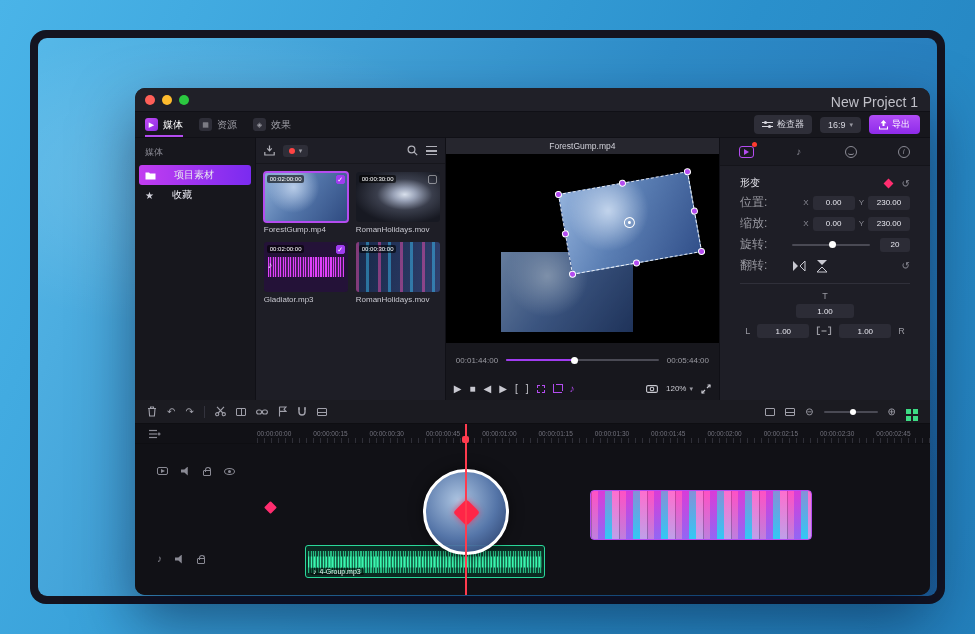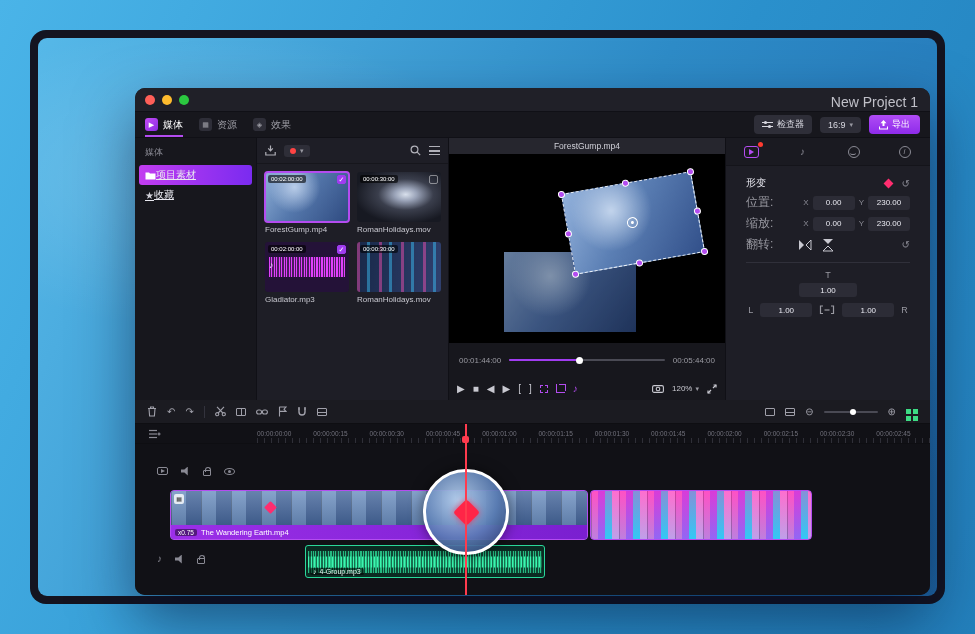--- a/index.html
+++ b/index.html
@@ -45,21 +45,21 @@
   .chev { font-size:7px; color:#9a9aa2; }
   .export { background:linear-gradient(180deg,#b04cf5,#8e2bea); color:#fff; border-radius:4px;
             padding:3px 10px; font-size:9px; display:flex; align-items:center; gap:4px; }
 
   
   .main { position:absolute; left:0; top:50px; right:0; height:262px; display:flex; }
 
   
   .sidebar { width:122px; background:#17171d; border-right:1px solid #101016; padding:6px 0; }
   .side-head { font-size:9px; color:#8a8a94; padding:2px 10px 6px; }
-  .side-item { display:flex; align-items:center; gap:0; height:20px; padding:0 10px; color:#e8e8f0;text-decoration:underline; }
+  .side-item { display:flex; align-items:center; gap:18px; height:20px; padding:0 10px; color:#e8e8f0; }
   .side-item.active { background:linear-gradient(90deg,#c23df0,#7a2bf0); border-radius:3px; margin:0 4px; padding:0 6px; }
   .side-star { color:#d0d0d8; font-size:10px; }
 
   
   .library { width:192px; background:#1e1e26; border-right:1px solid #101016; position:relative; overflow:hidden; }
   .lib-bar { height:26px; display:flex; align-items:center; padding:0 8px; gap:8px; border-bottom:1px solid #16161c; }
   .lib-bar .spacer { flex:1; }
   .rec-pill { display:flex; align-items:center; gap:4px; background:#2e2e38; border-radius:3px; padding:2px 6px; }
   .rec-dot { width:6px; height:6px; border-radius:50%; background:#ff4444; }
   .bars { width:11px; height:9px; border-top:1.5px solid #b0b0b8; border-bottom:1.5px solid #b0b0b8; position:relative; }
@@ -439,20 +439,28 @@
 
         <div class="irow">
           <span class="ilabel">缩放:</span>
           <span class="spacer"></span>
           <span class="axis">X</span>
           <span class="field">0.00</span>
           <span class="axis">Y</span>
           <span class="field">230.00</span>
         </div>
 
+        <div class="irow">
+          <span class="ilabel">旋转:</span>
+          <span class="spacer"></span>
+          <span class="sl">
+              <span class="dot" style="left:52%;"></span>
+            </span>
+          <span class="field vbox">20</span>
+        </div>
 
 
         <div class="irow">
           <span class="ilabel">翻转:</span>
           <svg class="ic" width="14" height="12" viewBox="0 0 14 12" style="margin-right:10px;">
             <path d="M1 1 L6 6 L1 11 Z" fill="#c8c8d0"></path>
             <path d="M13 1 L8 6 L13 11 Z" fill="none" stroke="#c8c8d0" stroke-width="1"></path>
           </svg>
           <svg class="ic" width="12" height="14" viewBox="0 0 12 14">
             <path d="M1 1 L6 6 L11 1 Z" fill="#c8c8d0"></path>
@@ -547,28 +555,20 @@
 
     <div class="tracks">
 
       <div class="thead" style="top:22px;">
         <span class="i-vid"></span>
         <span class="i-speaker"></span>
         <span class="i-lock"></span>
         <span class="i-eye"></span>
       </div>
 
-      <div class="clipv">
-        <div class="thumbs"></div>
-        <span class="clipbadge">▦</span>
-        <div class="label">
-          <span class="speed">x0.75</span>
-          <span class="clipname">The Wandering Earth.mp4</span>
-        </div>
-      </div>
 
       <div class="clipc"></div>
 
       <span class="kf-small"></span>
 
       <div class="kf-circle">
         <span class="kf-big"></span>
       </div>
 
       <div class="thead" style="top:110px;">

